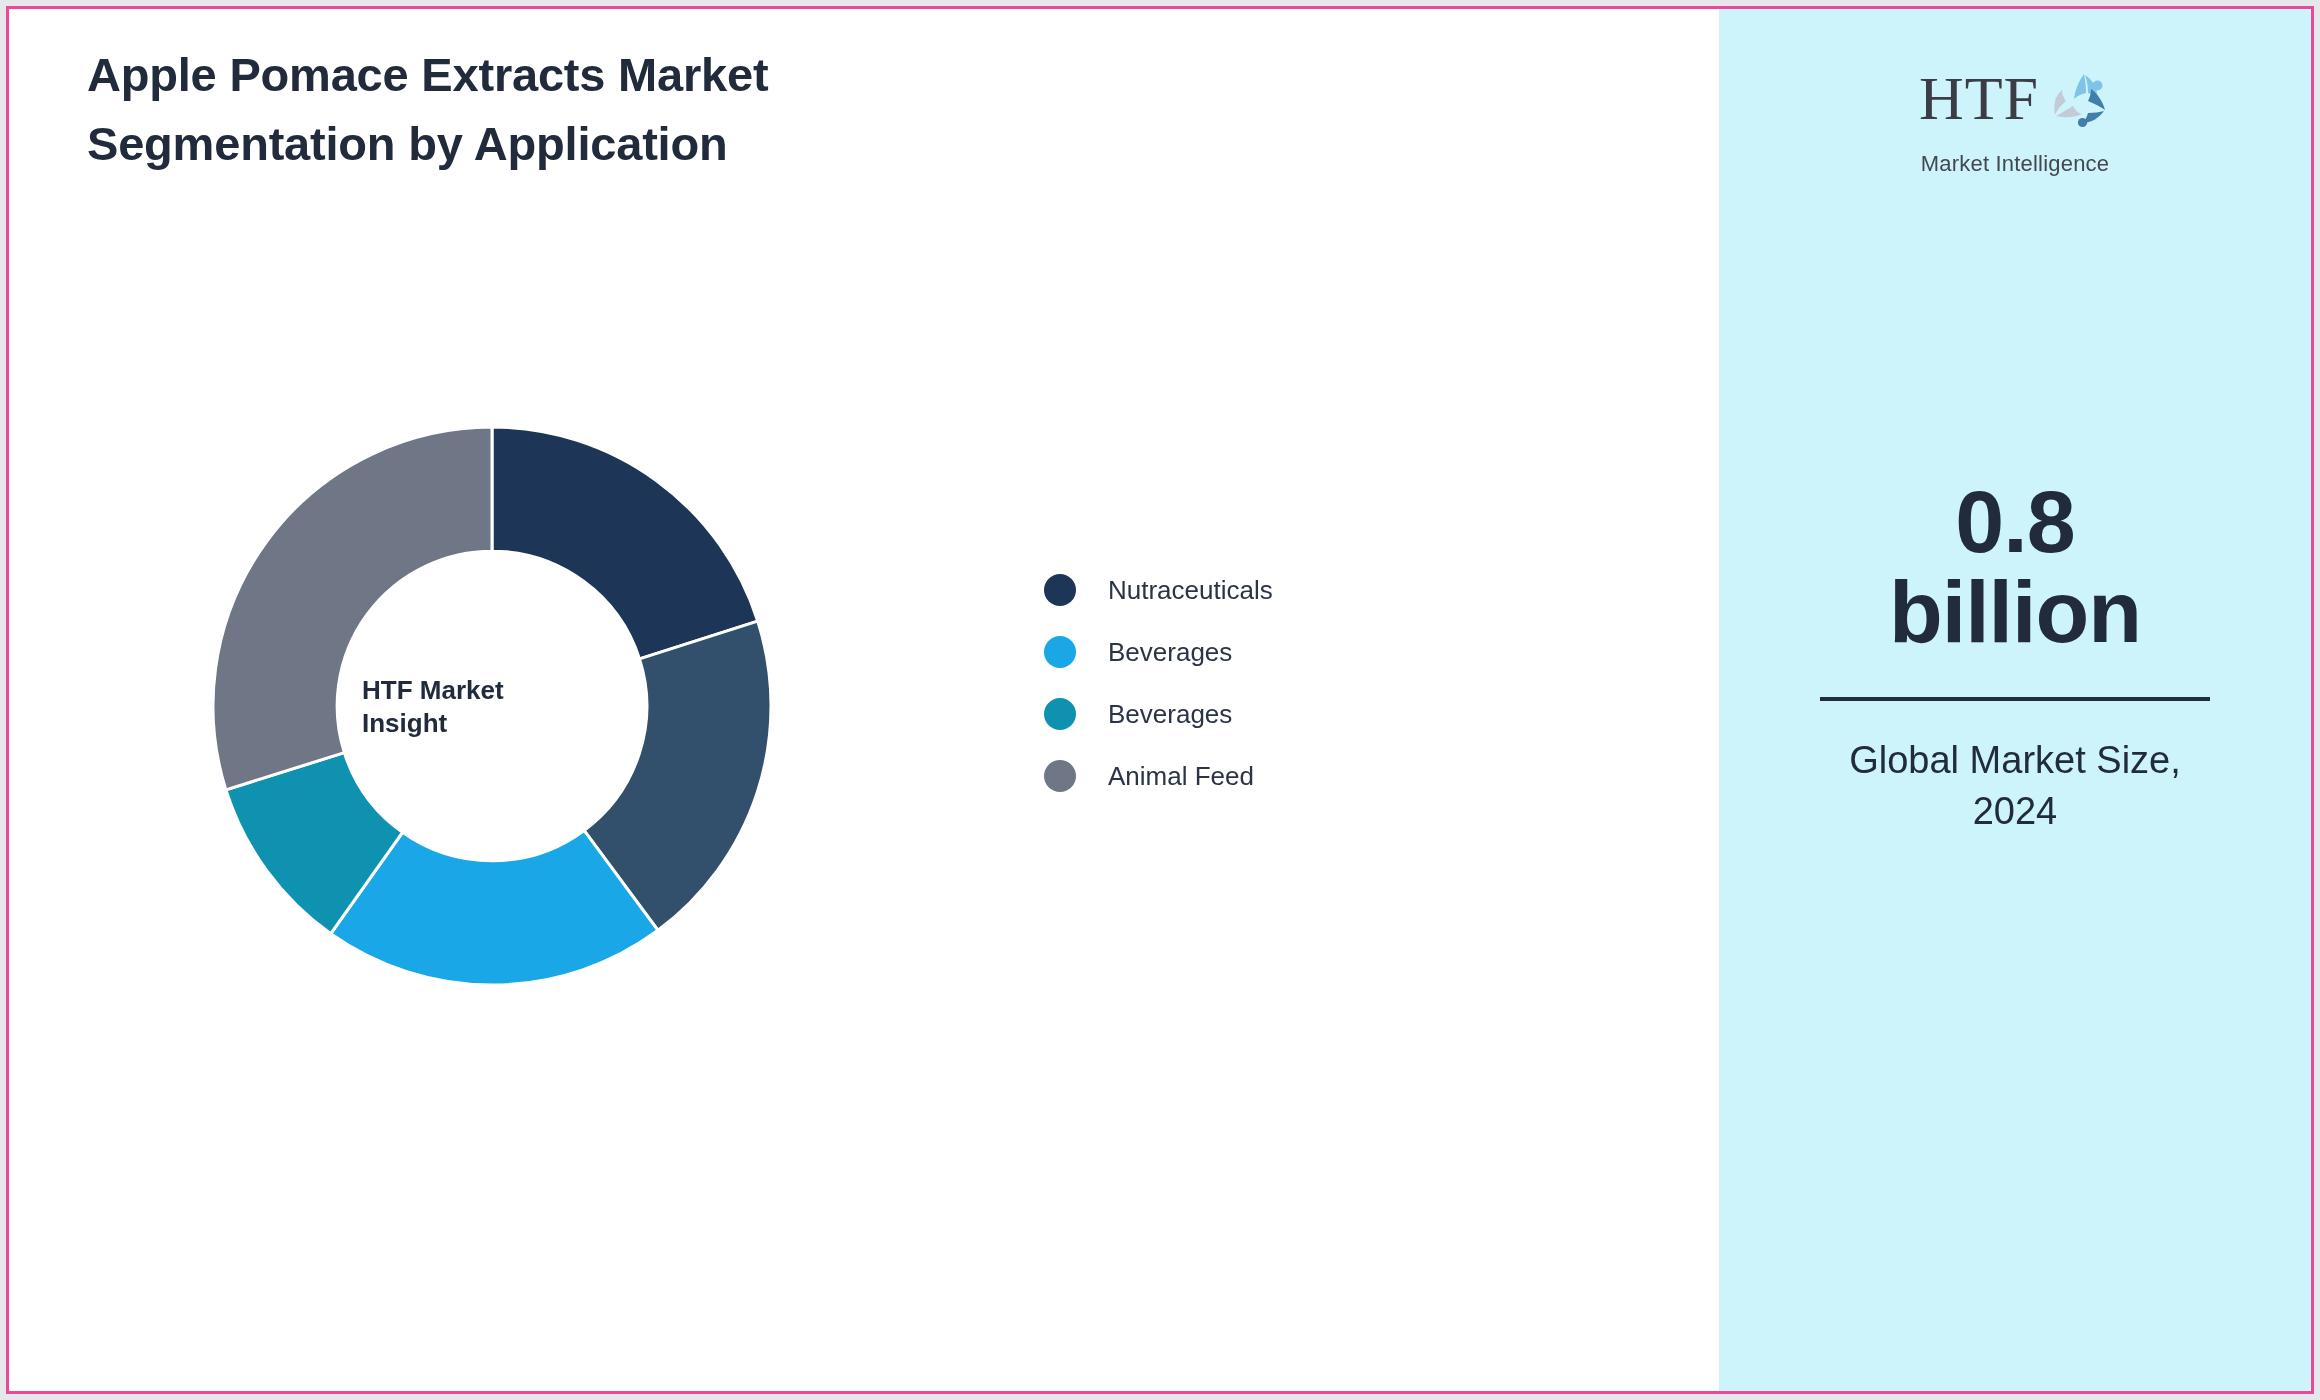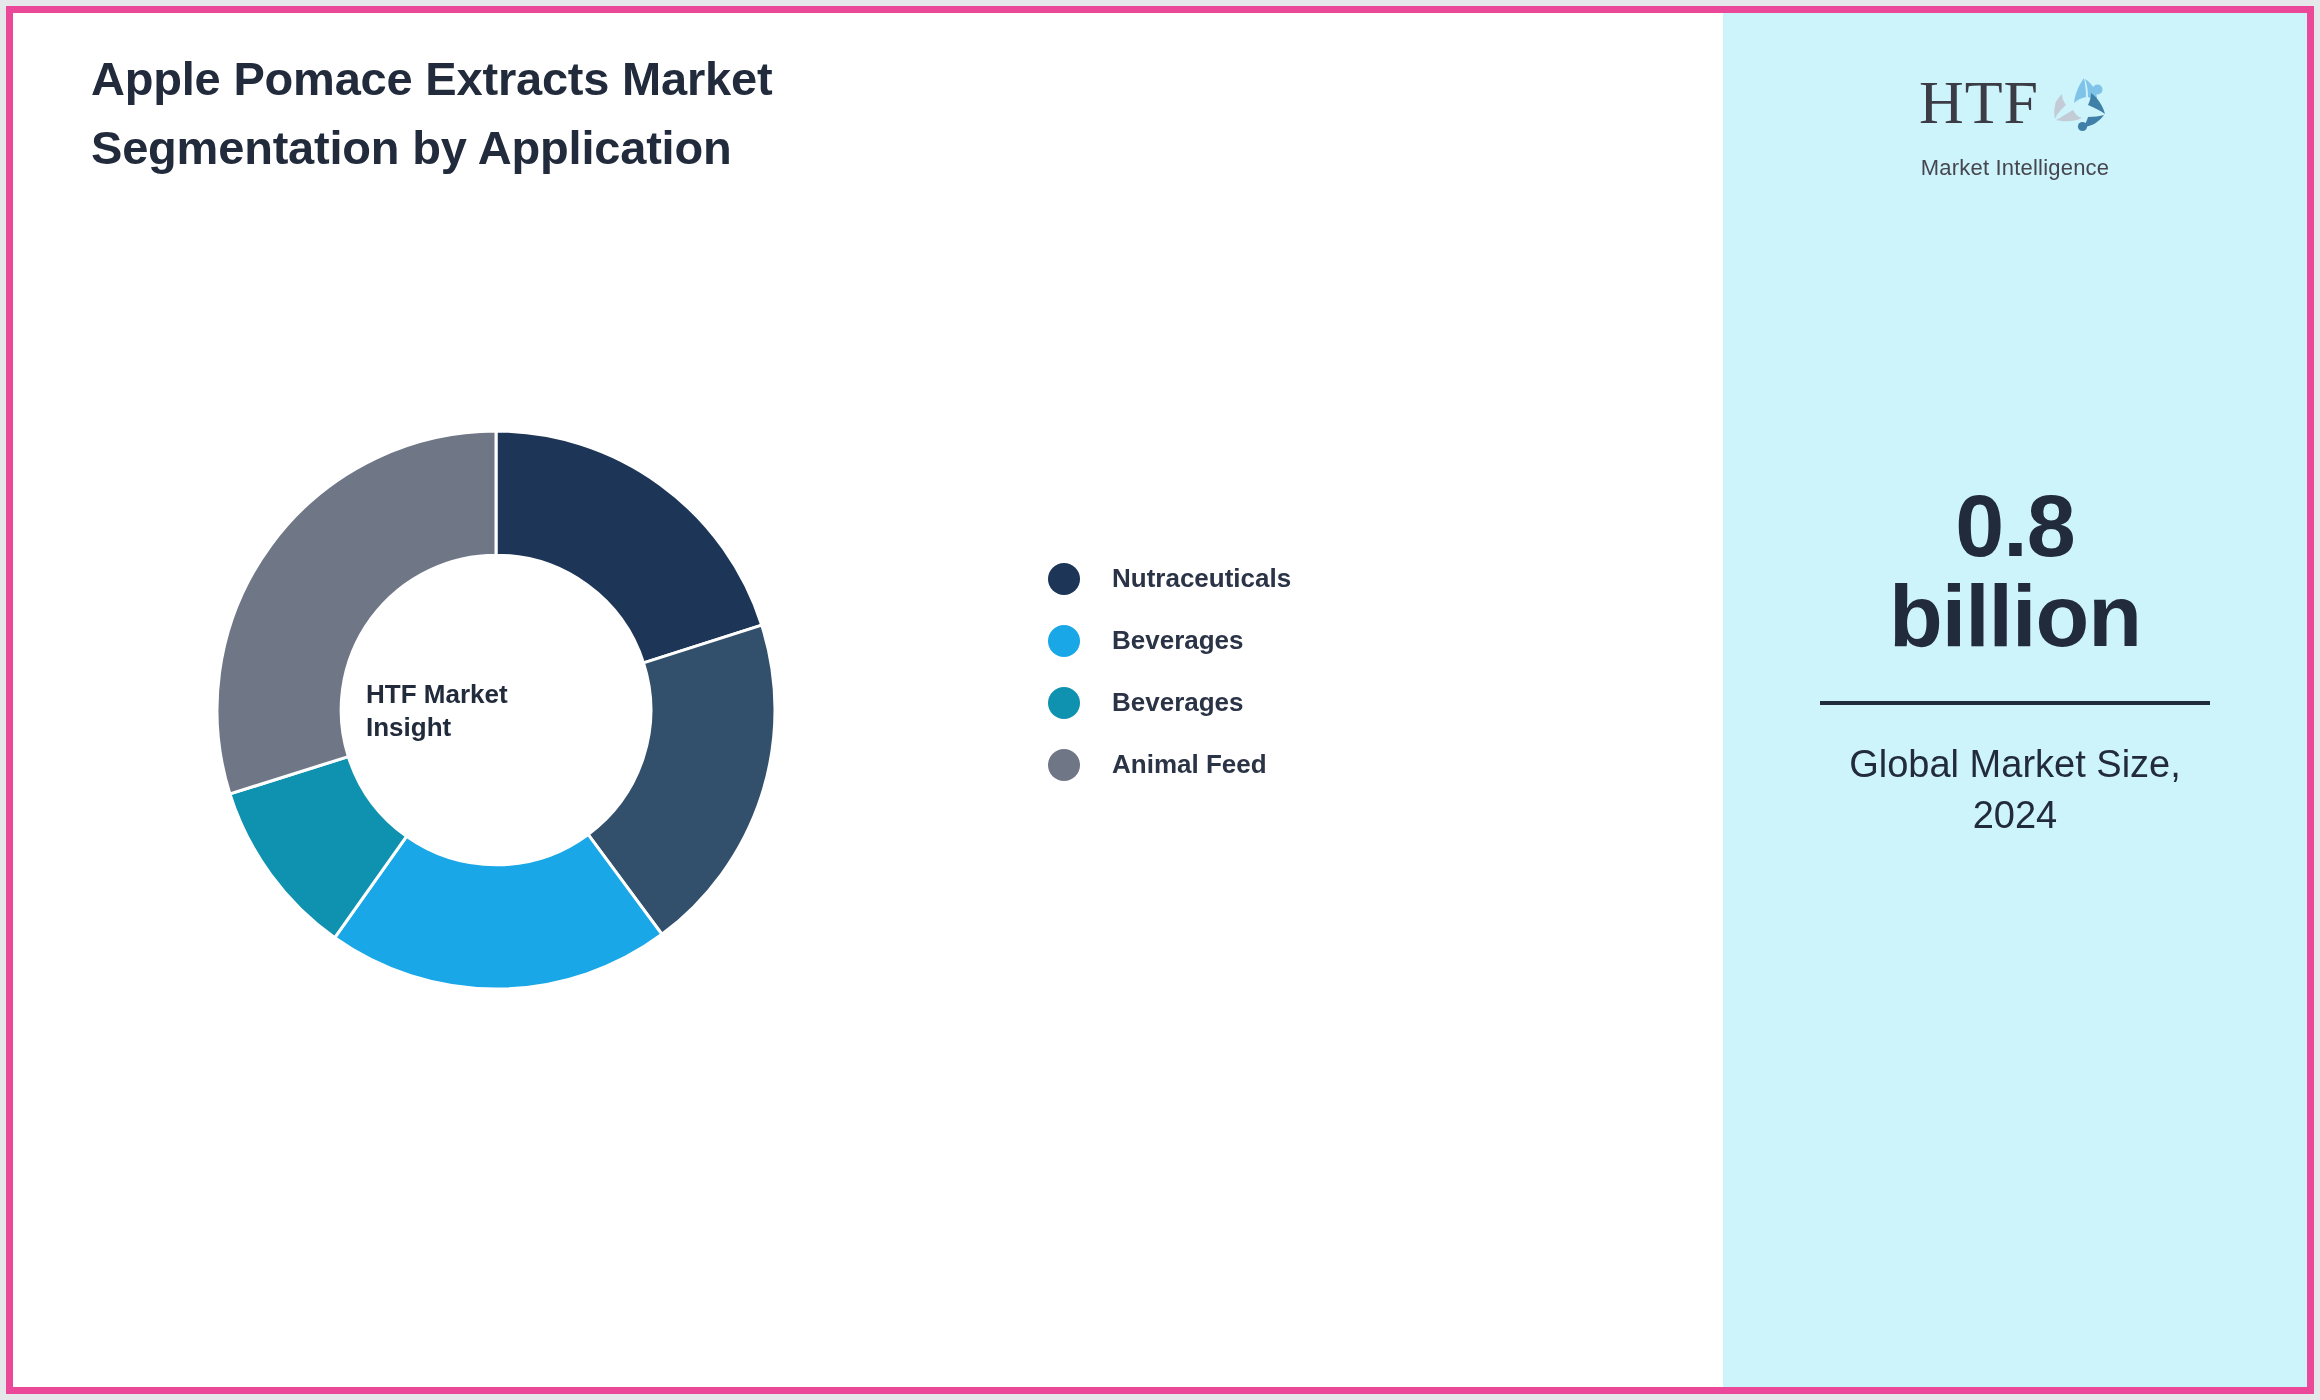--- a/index.html
+++ b/index.html
@@ -19,21 +19,21 @@
     overflow: hidden;
   }
   .card {
     position: absolute;
     left: 6px;
     top: 6px;
     width: 2308px;
     height: 1388px;
     background: #bef264;
     box-sizing: border-box;
-    border: 7px solid #ec4899;
+    border: 3px solid #ec4899;
     display: flex;
     flex-direction: row;
     overflow: hidden;
   }
   .left-panel {
     position: relative;
     width: 1710px;
     height: 100%;
     background: #ffffff;
     flex: 0 0 auto;
@@ -87,23 +87,22 @@
 
   
   .legend {
     position: absolute;
     left: 1035px;
     top: 550px;
     width: 520px;
   }
   .legend-item {
     display: flex;
-    align-items: flex-start;
+    align-items: center;
     height: 62px;
-    font-weight: bold;
   }
   .legend-swatch {
     width: 32px;
     height: 32px;
     border-radius: 50%;
     flex: 0 0 auto;
   }
   .legend-label {
     margin-left: 32px;
     font-size: 26px;

